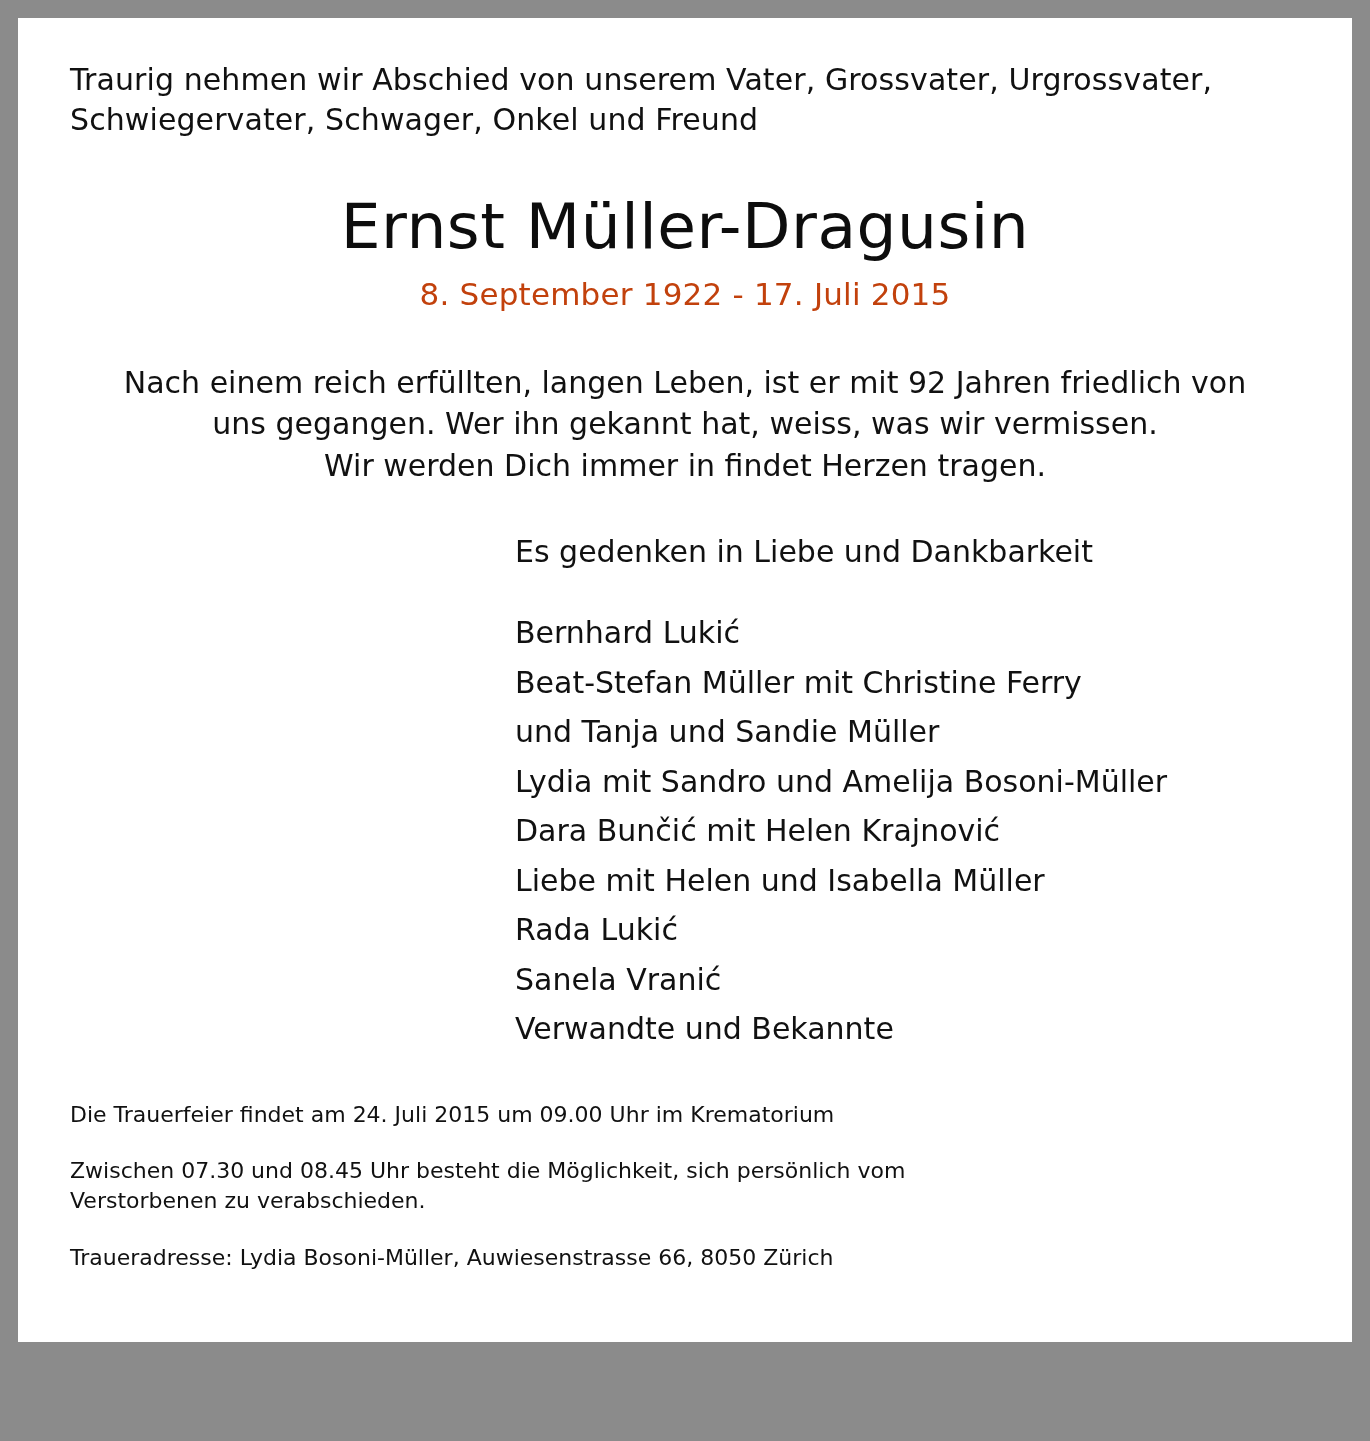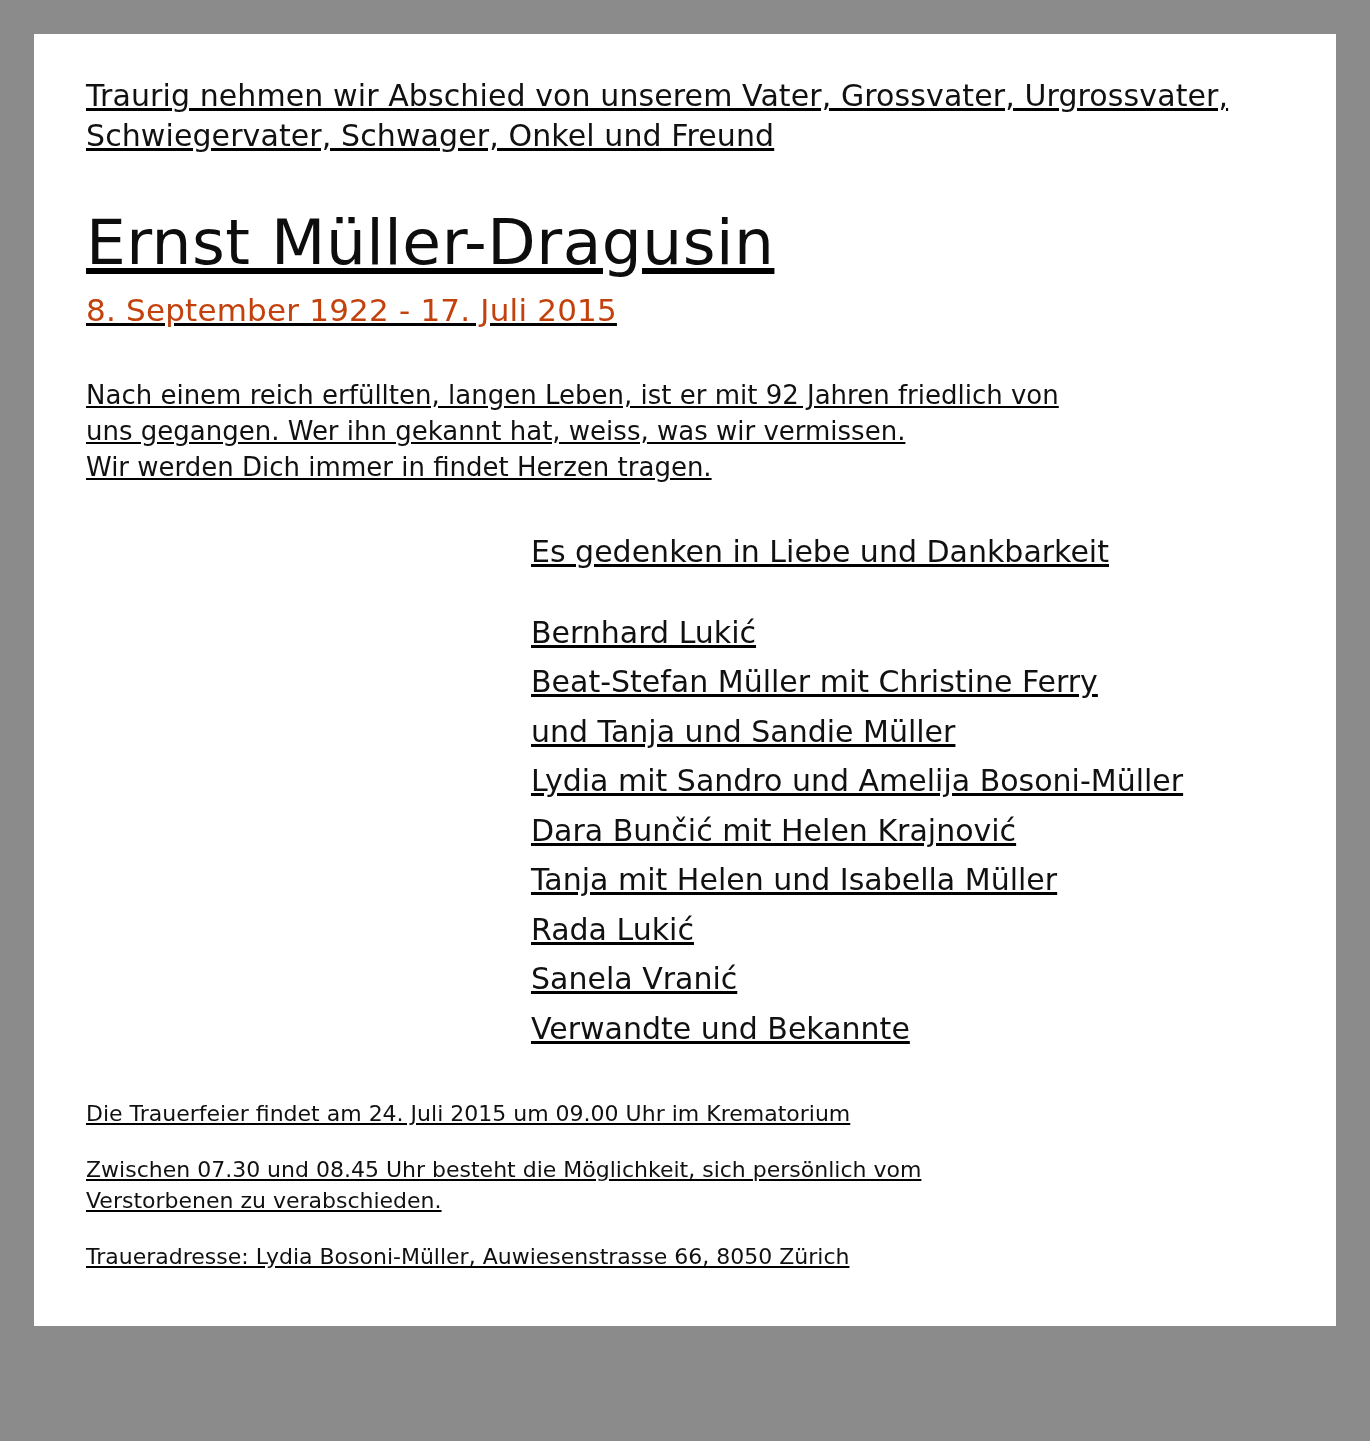--- a/index.html
+++ b/index.html
@@ -10,62 +10,63 @@
   body {
     width: 1370px;
     height: 1441px;
     font-family: "DejaVu Sans", sans-serif;
     overflow: hidden;
   }
   .obituary-frame {
     box-sizing: border-box;
     width: 1370px;
     height: 1360px;
-    padding: 34px;
+    padding: 18px;
     background: #8b8b8b;
-    text-decoration: underline;
   }
   .obituary-card {
     box-sizing: border-box;
     width: 100%;
     height: 100%;
     background: #ffffff;
     padding: 42px 52px 30px 52px;
     position: relative;
   }
   .intro {
     font-size: 30px;
     line-height: 1.33;
     color: #111111;
     letter-spacing: 0.1px;
   }
   .intro-line { display: block; }
 
   .name-block {
+    text-align: center;
     margin-top: 54px;
   }
   .deceased-name {
     font-size: 63px;
     line-height: 1.05;
     color: #0d0d0d;
     letter-spacing: 0.5px;
     font-weight: 400;
   }
   .deceased-dates {
     font-size: 31px;
     color: #c2410c;
     margin-top: 16px;
     letter-spacing: 0.2px;
   }
 
   .eulogy {
     margin-top: 50px;
-    font-size: 26px;
+    font-size: 30px;
     line-height: 1.38;
     color: #111111;
+    text-align: center;
   }
   .eulogy-line { display: block; }
 
   .mourners {
     margin-top: 48px;
     margin-left: 445px;
     font-size: 30px;
     color: #111111;
   }
   .mourners-heading {
@@ -113,21 +114,21 @@
       <span class="eulogy-line">Wir werden Dich immer in findet Herzen tragen.</span>
     </div>
 
     <div class="mourners">
       <div class="mourners-heading">Es gedenken in Liebe und Dankbarkeit</div>
       <span class="mourner-line">Bernhard Lukić</span>
       <span class="mourner-line">Beat-Stefan Müller mit Christine Ferry</span>
       <span class="mourner-line">und Tanja und Sandie Müller</span>
       <span class="mourner-line">Lydia mit Sandro und Amelija Bosoni-Müller</span>
       <span class="mourner-line">Dara Bunčić mit Helen Krajnović</span>
-      <span class="mourner-line">Tanja mit Helen und Isabella Müller</span>
+      <span class="mourner-line">Liebe mit Helen und Isabella Müller</span>
       <span class="mourner-line">Rada Lukić</span>
       <span class="mourner-line">Sanela Vranić</span>
       <span class="mourner-line">Verwandte und Bekannte</span>
     </div>
 
     <div class="details">
       <p>
         <span class="details-line">Die Trauerfeier findet am 24. Juli 2015 um 09.00 Uhr im Krematorium</span>
       </p>
       <p>

